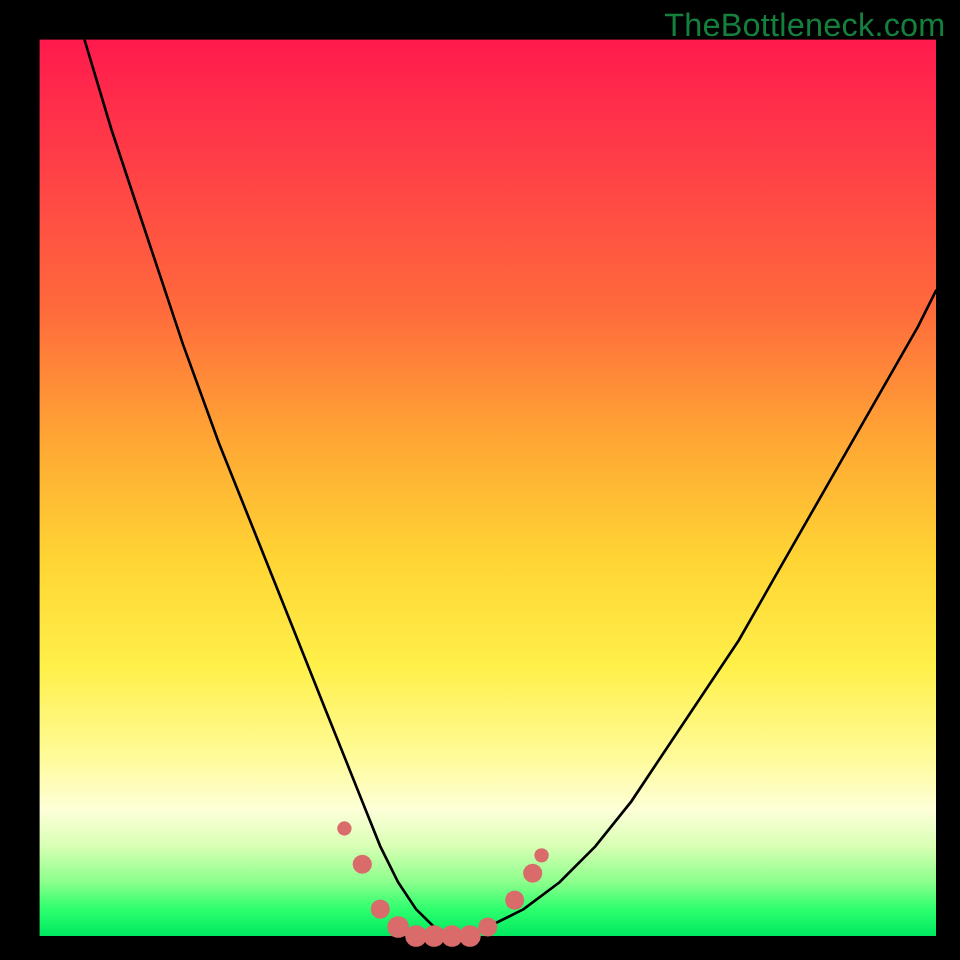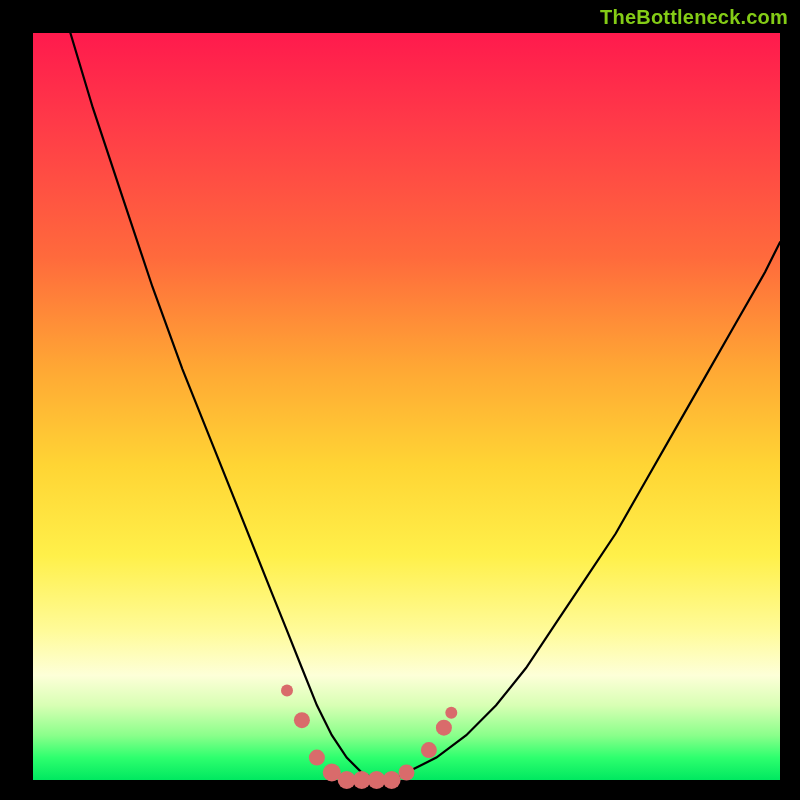--- a/index.html
+++ b/index.html
@@ -39,23 +39,23 @@
       #d8ffb4 90%,
       #8bff8b 94%,
       #2eff6e 97%,
       #00e860 100%
     );
   }
   .watermark {
     position: absolute;
     top: 6px;
     right: 12px;
-    color: #84cc16;
-    font-size: 20px;
-    font-weight: 700;
+    color: #15803d;
+    font-size: 27px;
+    font-weight: 400;
     letter-spacing: 0.2px;
     z-index: 20;
     user-select: none;
   }
   svg.curve {
     position: absolute;
     left: 0;
     top: 0;
     width: 747px;
     height: 747px;

